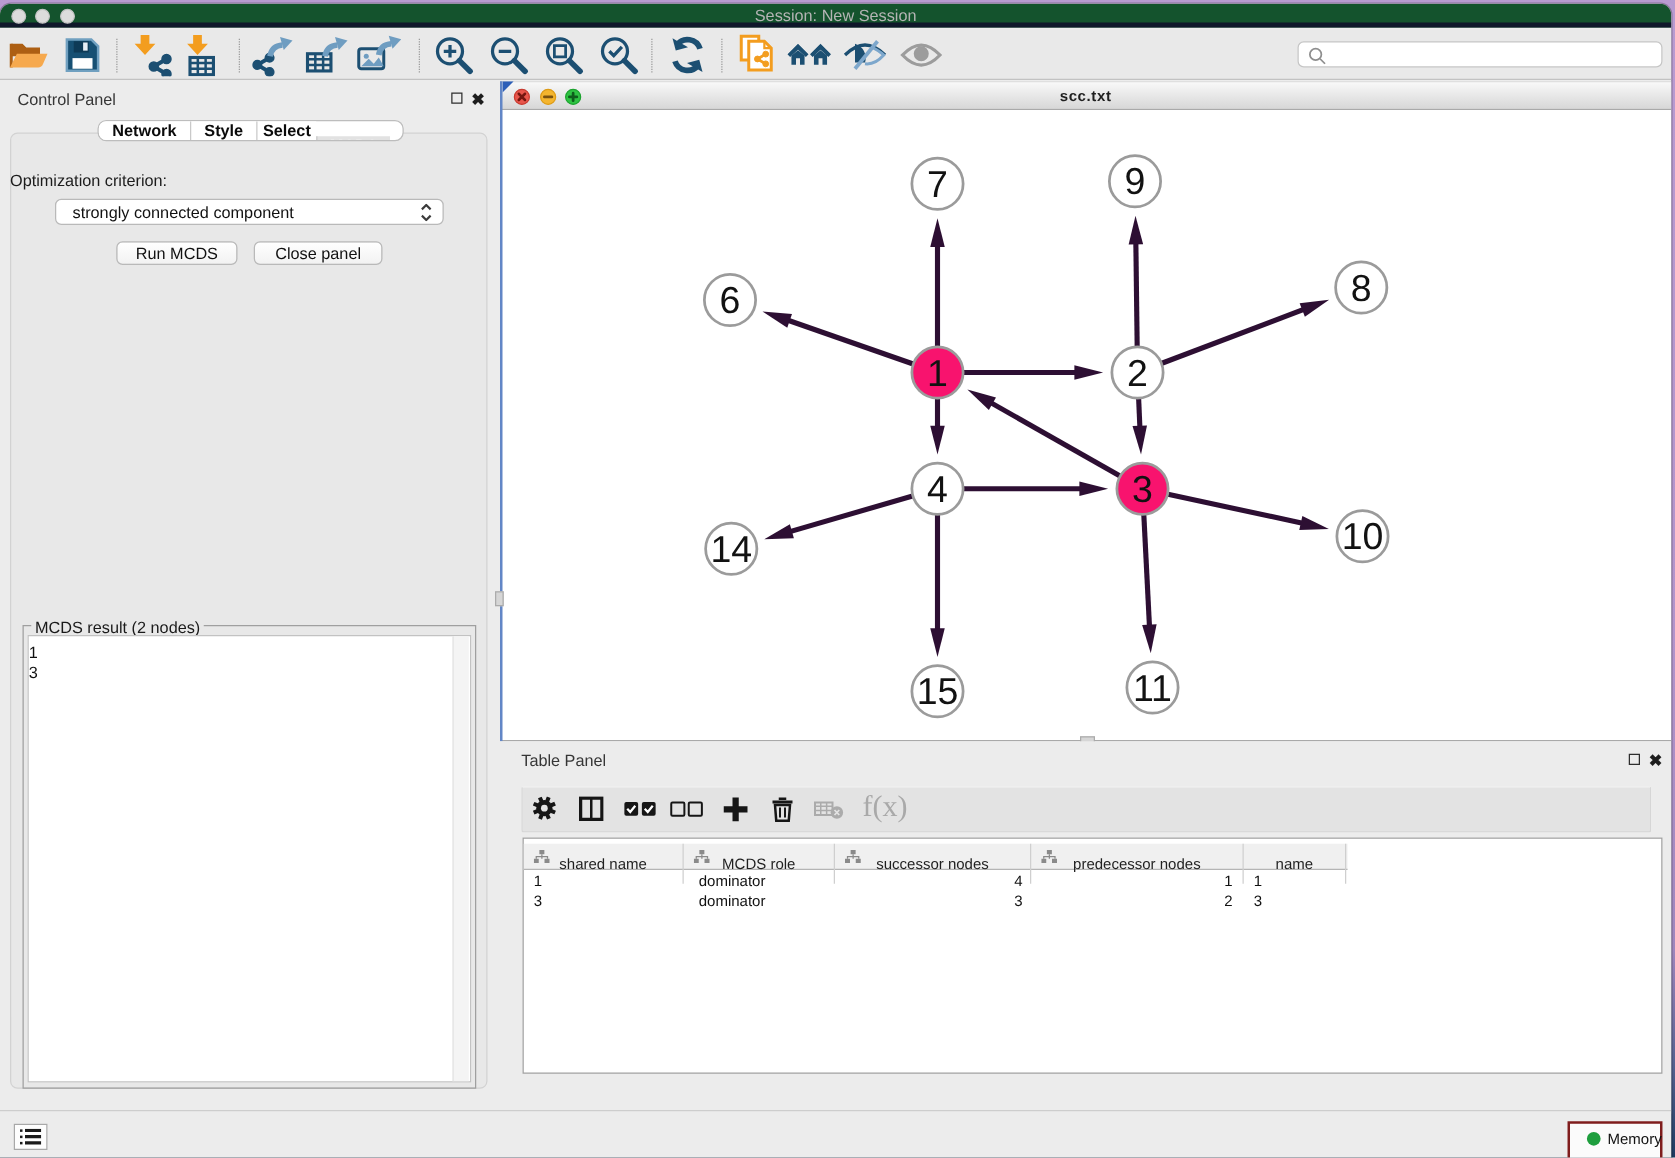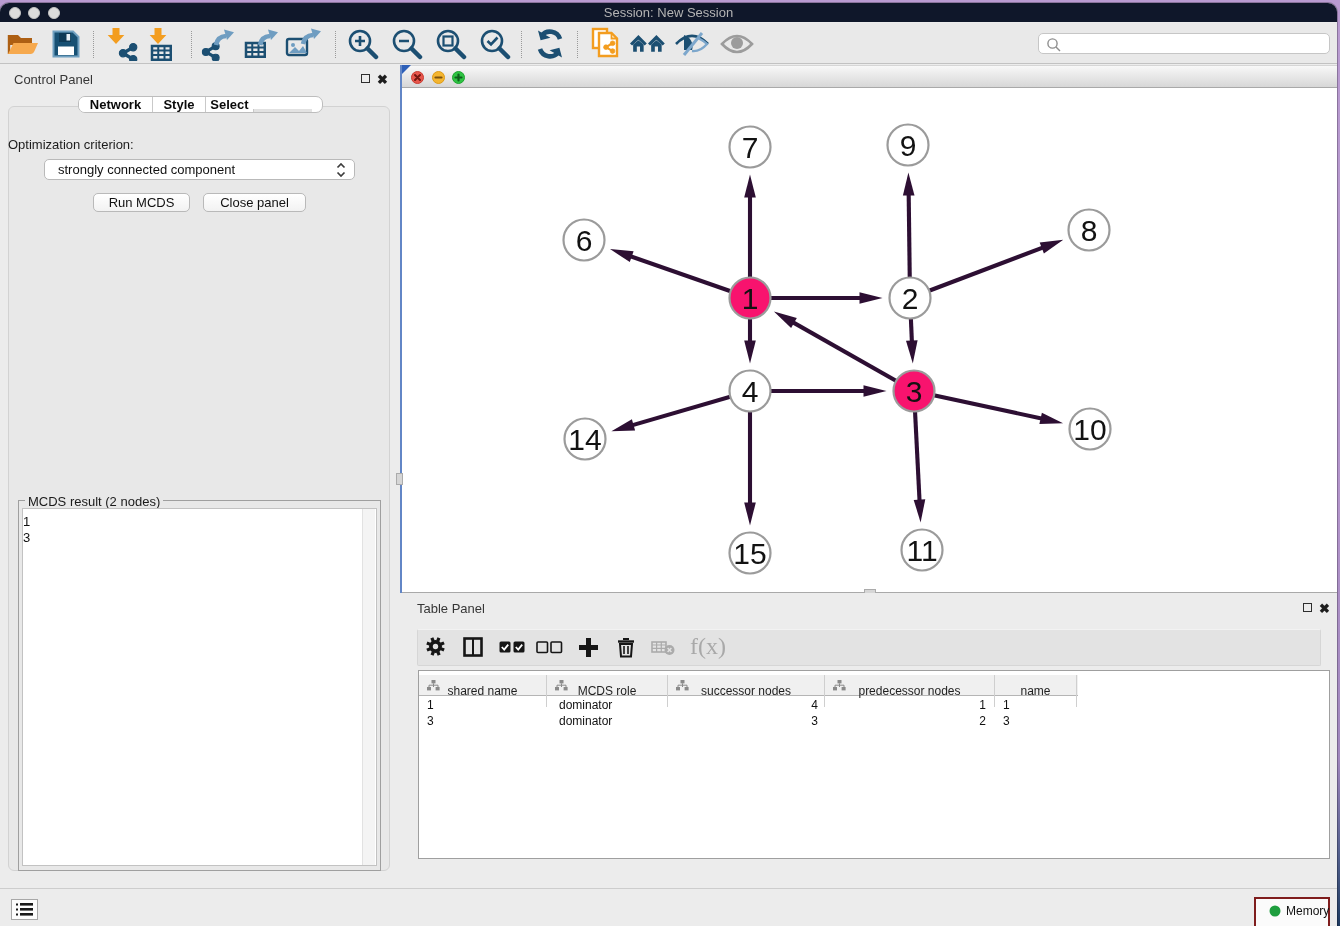--- a/index.html
+++ b/index.html
@@ -2,21 +2,21 @@
 <html><head><meta charset="utf-8"><title>Session: New Session</title>
 <style>
 * {margin:0; padding:0; box-sizing:border-box;}
 html,body {width:1340px; height:926px; overflow:hidden;
   font-family:"Liberation Sans", sans-serif;}
 body {background:linear-gradient(180deg,#b99bd1 0%,#b394cb 55%,#9f86bd 82%,#55618f 92%,#1d3a60 100%);}
 #win {position:absolute; left:0; top:3px; width:1337px; height:923px;
   border-radius:9px 9px 0 0; background:#ececec; overflow:hidden;
   box-shadow:0 0 0 1px rgba(0,0,0,.25);}
 .abs {position:absolute;}
-#titlebar {left:0; top:0; width:100%; height:19px; background:#0f172a; border-bottom:6px solid #0f172a;}
+#titlebar {left:0; top:0; width:100%; height:19px; background:#14532d; border-bottom:4px solid #0f172a;}
 .tl {position:absolute; top:3.5px; width:12px; height:12px; border-radius:50%;
   background:#dcdcdc; border:1px solid #c3c3c3;}
 #titletext {position:absolute; top:2px; width:100%; text-align:center; font-size:13px; color:#b4b4b4;}
 #toolbar {left:0; top:20px; width:100%; height:41px; background:#e9e9e9; border-bottom:1px solid #c2c2c2;}
 .vsep {position:absolute; top:8px; height:27px; width:0; border-left:1px dotted #9a9a9a;}
 #search {position:absolute; left:1038px; top:30px; width:292px; height:21px; background:#fff;
   border:1px solid #c6c6c6; border-radius:5px;}
 
 #cp-title {left:14px; top:69px; font-size:13px; color:#363636;}
 .winbtn-sq {position:absolute; width:9px; height:9px; border:1.5px solid #2e2e2e;}
@@ -241,20 +241,21 @@
       <div class="fl" style="left:31.5px; background:#f4b52f; border:1px solid #dd9b16">
         <svg width="11" height="11" viewBox="0 0 11 11" style="position:absolute;left:0;top:0">
           <path d="M2.5 5.5 H8.5" stroke="#7a5210" stroke-width="2.2" stroke-linecap="round"></path>
           </svg>
         </div>
       <div class="fl" style="left:51.5px; background:#2ec342; border:1px solid #1da32f">
         <svg width="11" height="11" viewBox="0 0 11 11" style="position:absolute;left:0;top:0">
           <path d="M2.5 5.5 H8.5 M5.5 2.5 V8.5" stroke="#0e5e1c" stroke-width="2.2" stroke-linecap="round"></path>
           </svg>
         </div>
+      <div id="frame-title">scc.txt</div>
     </div>
   </div>
   <div class="abs" style="left:400px;top:62px;width:2px;height:528px;background:#6286c6"></div>
   <svg class="abs" style="left:402px;top:62px" width="9" height="9" viewBox="0 0 9 9">
       <path d="M0 0 L9 0 L0 9 z" fill="#2d5fb8"></path>
     </svg>
   <svg id="graph" width="936" height="505" viewBox="401 87 936 505" style="position:absolute;left:401px;top:85px">
       <line x1="750" y1="297" x2="750.0" y2="188.4" stroke="#2d0f33" stroke-width="4.1"></line>
       <polygon points="750.0,173.5 755.8,196.5 744.2,196.5" fill="#2d0f33"></polygon>
       <line x1="750" y1="297" x2="624.1" y2="253.0" stroke="#2d0f33" stroke-width="4.1"></line>

